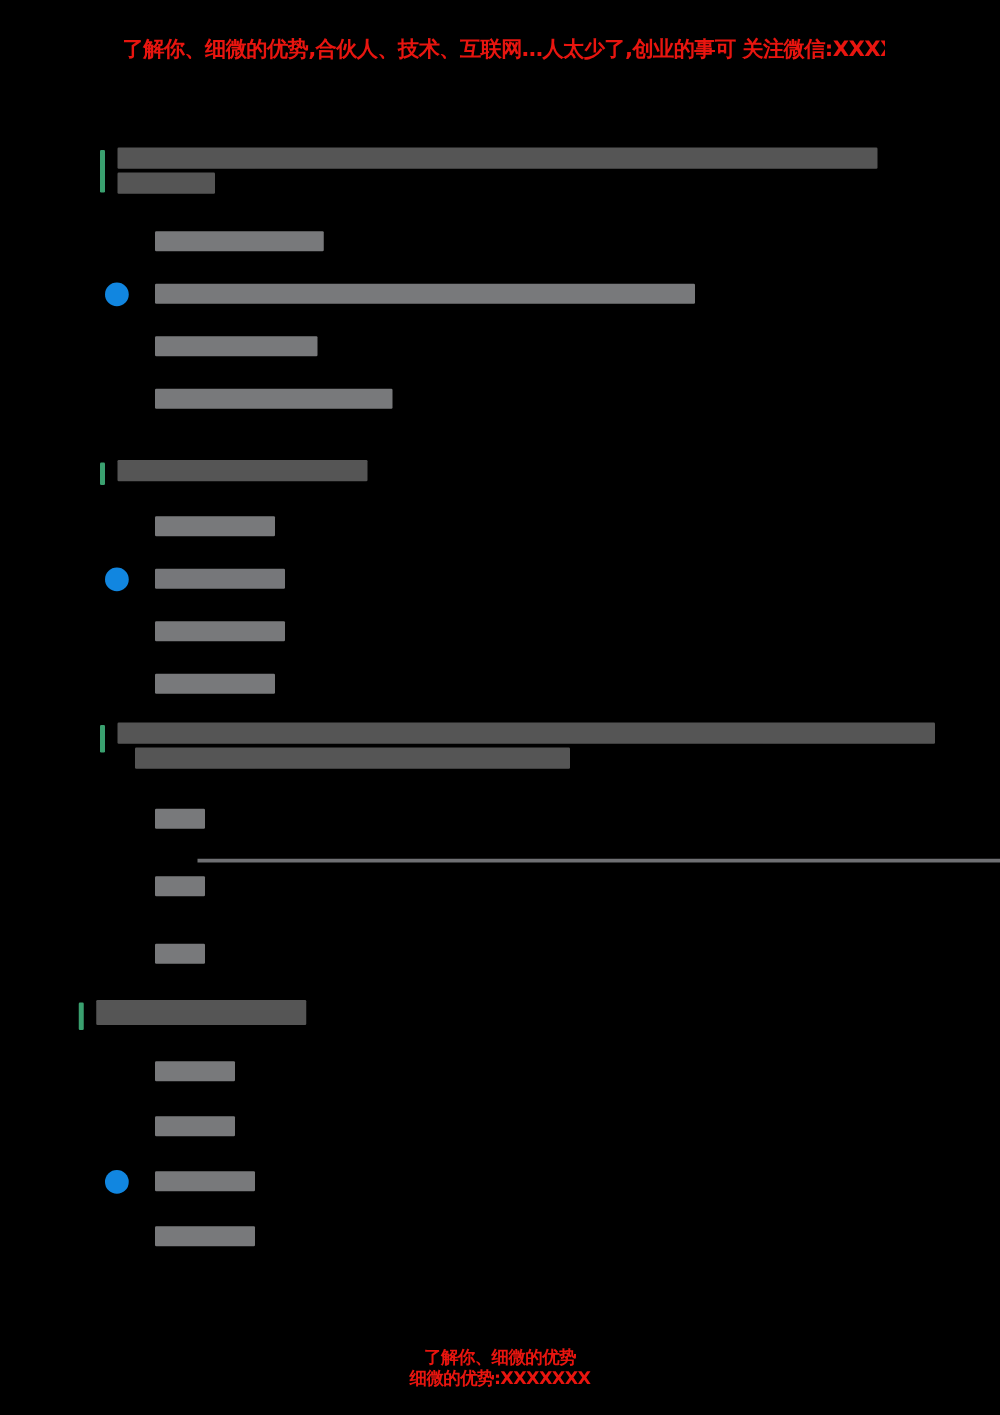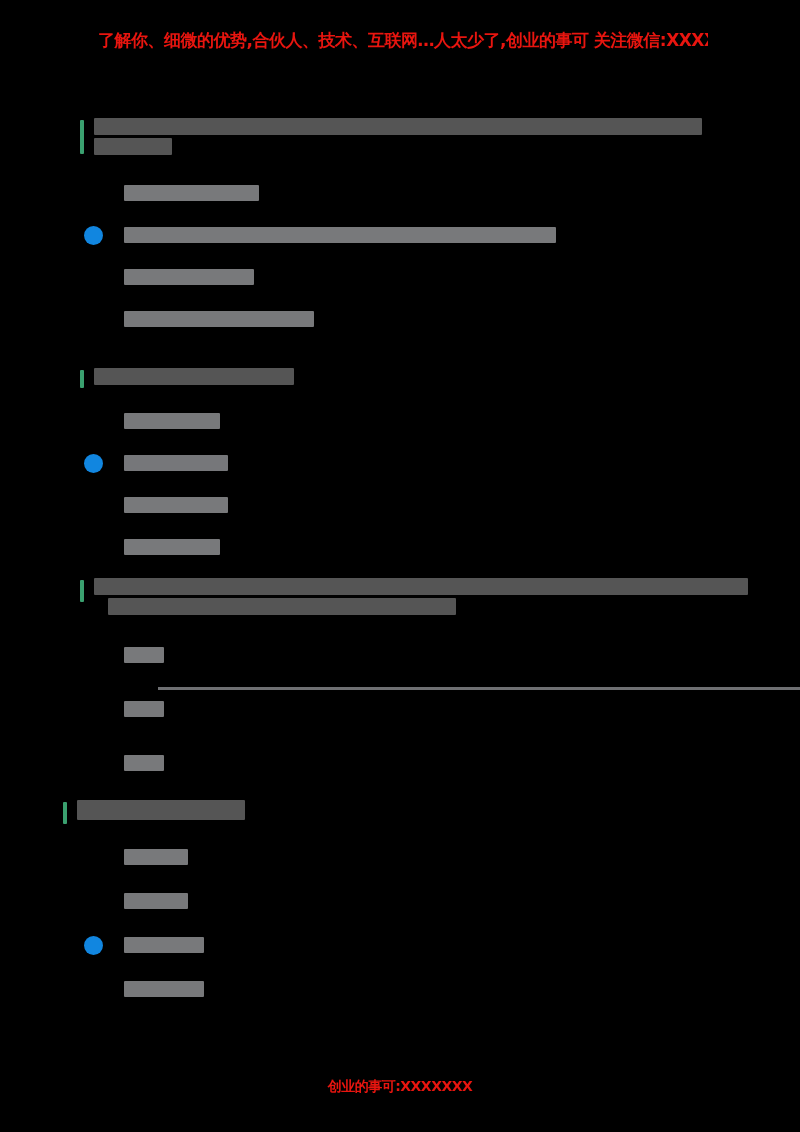--- a/index.html
+++ b/index.html
@@ -297,16 +297,17 @@
         <div class="opt-marker"></div>
         <div class="opt-body">
           <span class="opt-bar redact-lite" style="width:80px;"></span>
         </div>
       </div>
 
     </div>
   </div>
 
   <div class="doc-footer">
-    <span>创业的事可:XXXXXXX</span>
+    <span>了解你、细微的优势</span>
+    <span>细微的优势:XXXXXXX</span>
   </div>
 
 </div>
 
 </body></html>

